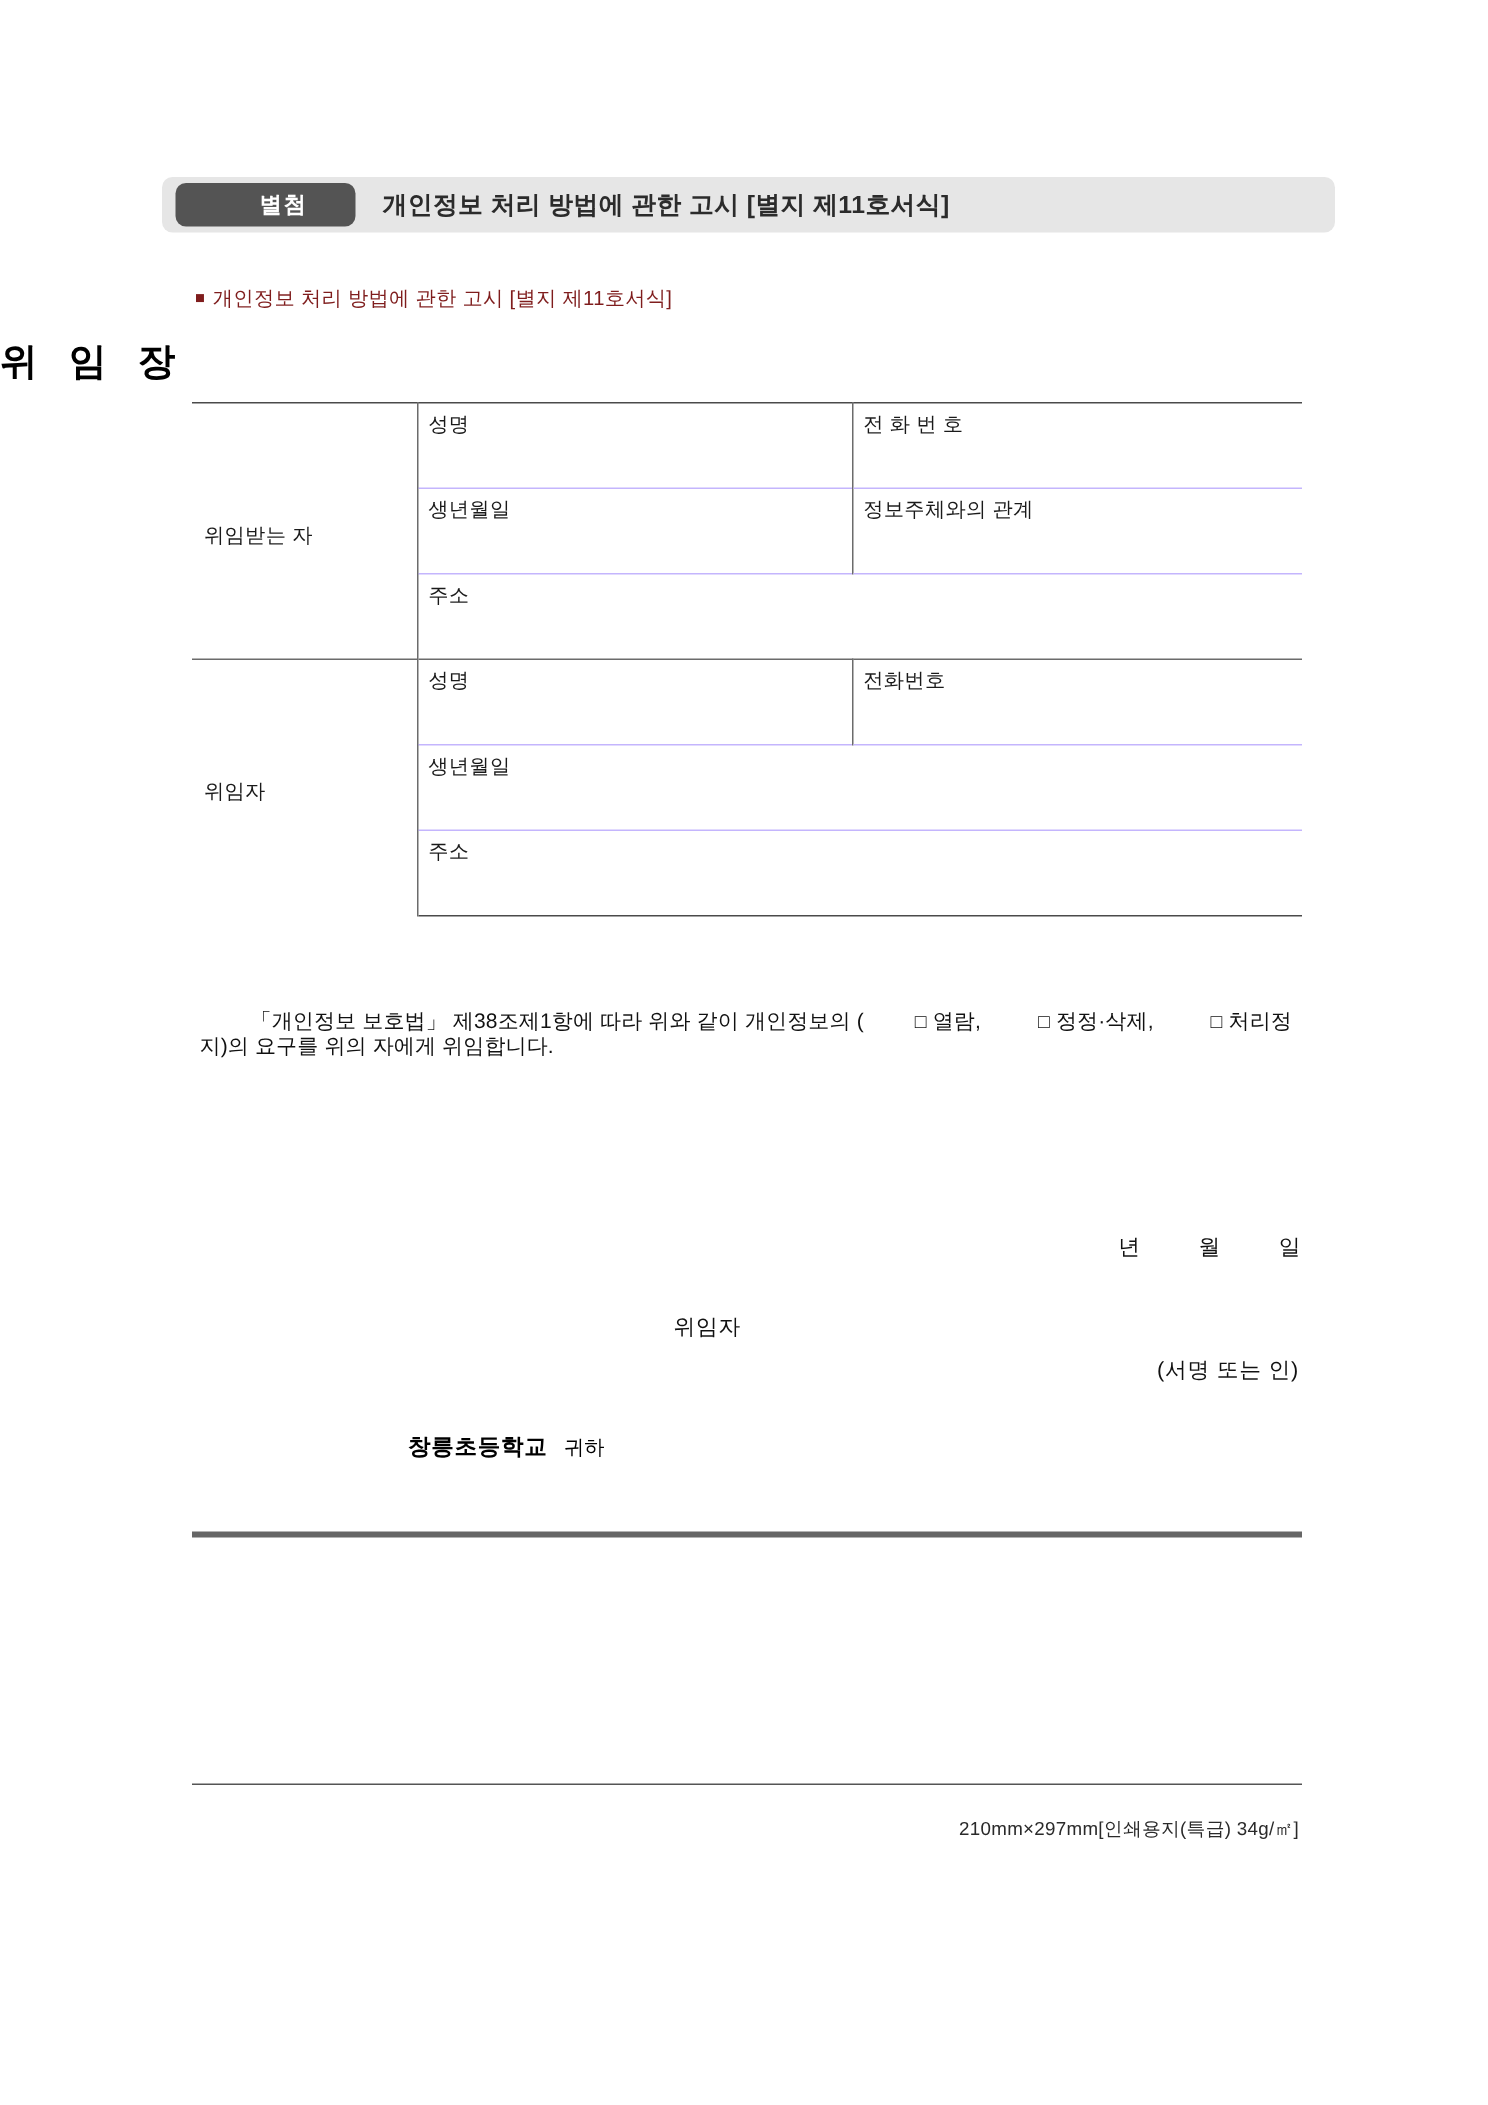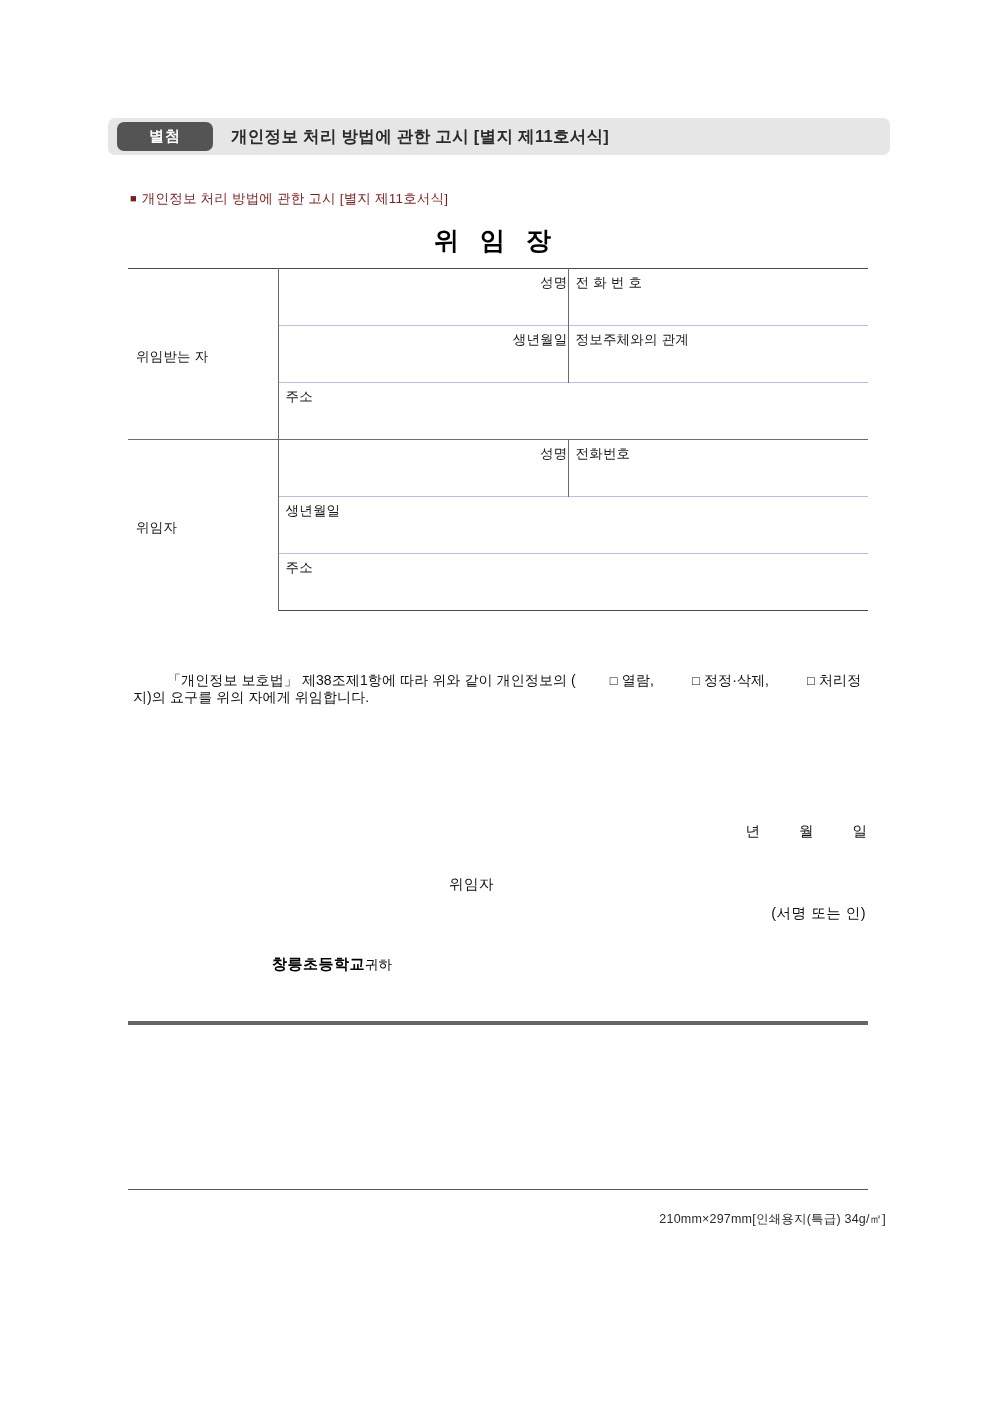--- a/index.html
+++ b/index.html
@@ -36,20 +36,21 @@
     background: #545454;
     border-radius: 7px;
     color: #ffffff;
     font-size: 15px;
     font-weight: bold;
     letter-spacing: 1px;
     display: flex;
     align-items: center;
     justify-content: center;
     flex: none;
+    padding-left: 24px;
   }
   .header-title {
     margin-left: 18px;
     font-size: 16.5px;
     font-weight: bold;
     color: #2b2b2b;
     letter-spacing: 0.3px;
     white-space: nowrap;
   }
 
@@ -68,21 +69,20 @@
     vertical-align: 1px;
     margin-right: 5px;
   }
 
   
   .doc-title {
     position: absolute;
     left: 0;
     top: 224px;
     width: 992px;
-    text-align: center;
     font-size: 25px;
     font-weight: bold;
     letter-spacing: 7px;
     color: #000000;
   }
 
   
   .form-table {
     position: absolute;
     left: 128px;
@@ -101,21 +101,21 @@
   }
   .form-table .c-party  { width: 150px; }
   .form-table .c-left   { width: 290px; }
   .form-table .c-right  { width: 300px; }
 
   .rule-top td    { border-top: 1.6px solid #4a4a4a; }
   .rule-bottom td { border-bottom: 1.6px solid #4a4a4a; }
   .rule-section td { border-top: 1.2px solid #6b6b6b; }
   .rule-thin td   { border-top: 1px solid #c4b5fd; }
 
-  .vline-right { border-right: 1px solid #6b6b6b !important; text-align: right; }
+  .vline-right { border-right: 1px solid #6b6b6b !important; }
   .party-cell {
     border-right: 1px solid #6b6b6b !important;
     vertical-align: middle !important;
     text-align: left;
     padding-left: 8px !important;
     font-size: 13.5px;
   }
   .row-h { height: 57px; }
 
   
@@ -177,20 +177,21 @@
     top: 955px;
     font-size: 15px;
     color: #000000;
   }
   .recipient-org {
     font-weight: bold;
     letter-spacing: 0.5px;
     margin-left: 34px;
   }
   .recipient-honorific {
+    margin-left: 11px;
     font-size: 13.5px;
     font-weight: normal;
   }
 
   
   .rule-thick-divider {
     position: absolute;
     left: 128px;
     top: 1021px;
     width: 740px;
@@ -209,21 +210,20 @@
   
   .paper-spec {
     position: absolute;
     left: 0;
     top: 1211px;
     width: 866px;
     text-align: right;
     font-size: 12.5px;
     color: #2a2a2a;
     letter-spacing: 0.2px;
-    padding-left: 20px;
   }
 </style>
 </head>
 <body>
 
 <div class="header-bar">
   <div class="header-badge">별첨</div>
   <div class="header-title">개인정보 처리 방법에 관한 고시 [별지 제11호서식]</div>
 </div>
 

